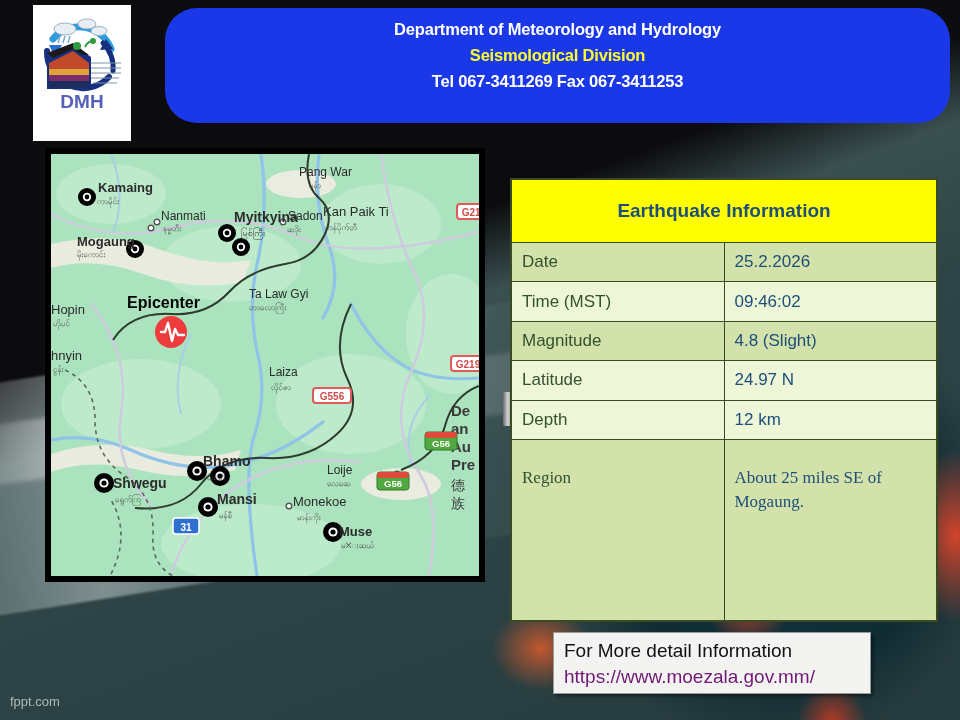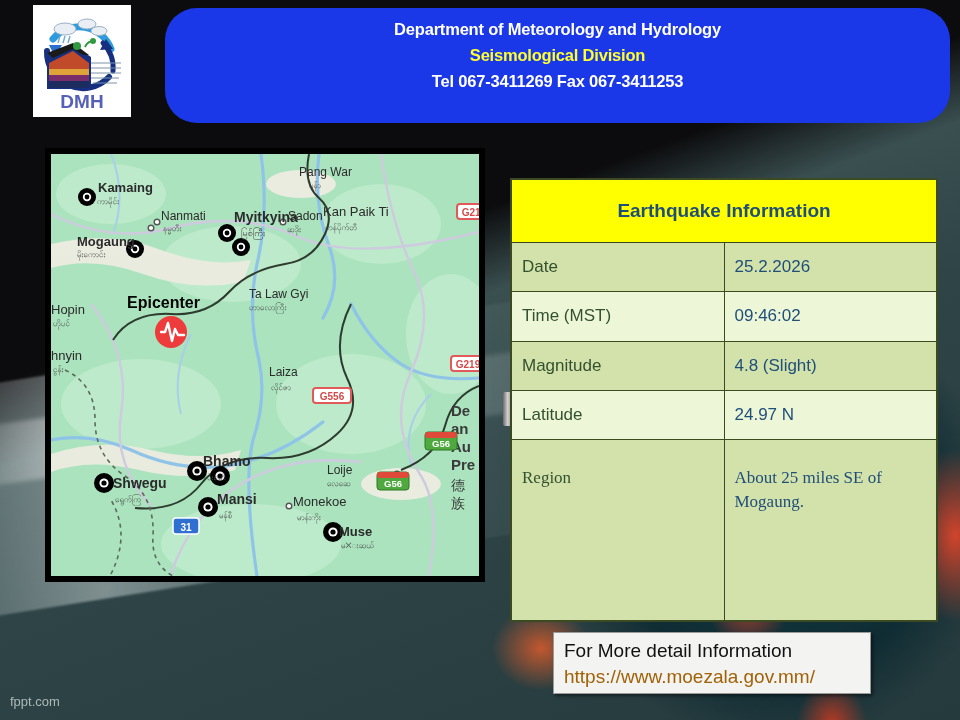--- a/index.html
+++ b/index.html
@@ -68,21 +68,21 @@
       radial-gradient(circle 5px at 12% 22%, rgba(240,240,235,.55) 0%, rgba(240,240,235,0) 100%),
       radial-gradient(circle 4px at 38% 12%, rgba(240,240,235,.45) 0%, rgba(240,240,235,0) 100%),
       radial-gradient(circle 6px at 62% 30%, rgba(235,200,190,.35) 0%, rgba(235,200,190,0) 100%),
       radial-gradient(circle 4px at 82% 60%, rgba(235,210,200,.35) 0%, rgba(235,210,200,0) 100%);
   }
 
   
   .logo-box {
     position: absolute;
     left: 33px; top: 5px;
-    width: 98px; height: 112px;
+    width: 98px; height: 136px;
     background: #ffffff;
     overflow: hidden;
   }
   .logo-svg { display:block; width:98px; height:112px; }
 
   
   .banner {
     position: absolute;
     left: 165px; top: 8px;
     width: 785px; height: 115px;
@@ -177,21 +177,21 @@
     box-sizing: border-box;
     padding: 5px 10px 0 10px;
   }
   .link-line1 {
     color: #111111;
     font-size: 19px;
     line-height: 26px;
     white-space: nowrap;
   }
   .link-line2 {
-    color: #a16207;
+    color: #701a75;
     font-size: 19px;
     line-height: 26px;
     white-space: nowrap;
   }
 
   
   .watermark {
     position: absolute;
     left: 10px; top: 694px;
     color: #c3cdcd;
@@ -479,20 +479,24 @@
           <td class="v">09:46:02</td>
         </tr>
         <tr class="odd">
           <td class="k">Magnitude</td>
           <td class="v">4.8 (Slight)</td>
         </tr>
         <tr class="even">
           <td class="k">Latitude</td>
           <td class="v">24.97 N</td>
         </tr>
+        <tr class="even">
+          <td class="k">Depth</td>
+          <td class="v">12 km</td>
+        </tr>
         <tr class="odd region">
           <td class="k">Region</td>
           <td class="v">About 25 miles SE of Mogaung.</td>
         </tr>
       </tbody>
     </table>
   </div>
 
   <div class="link-box">
     <div class="link-line1">For More detail Information</div>

